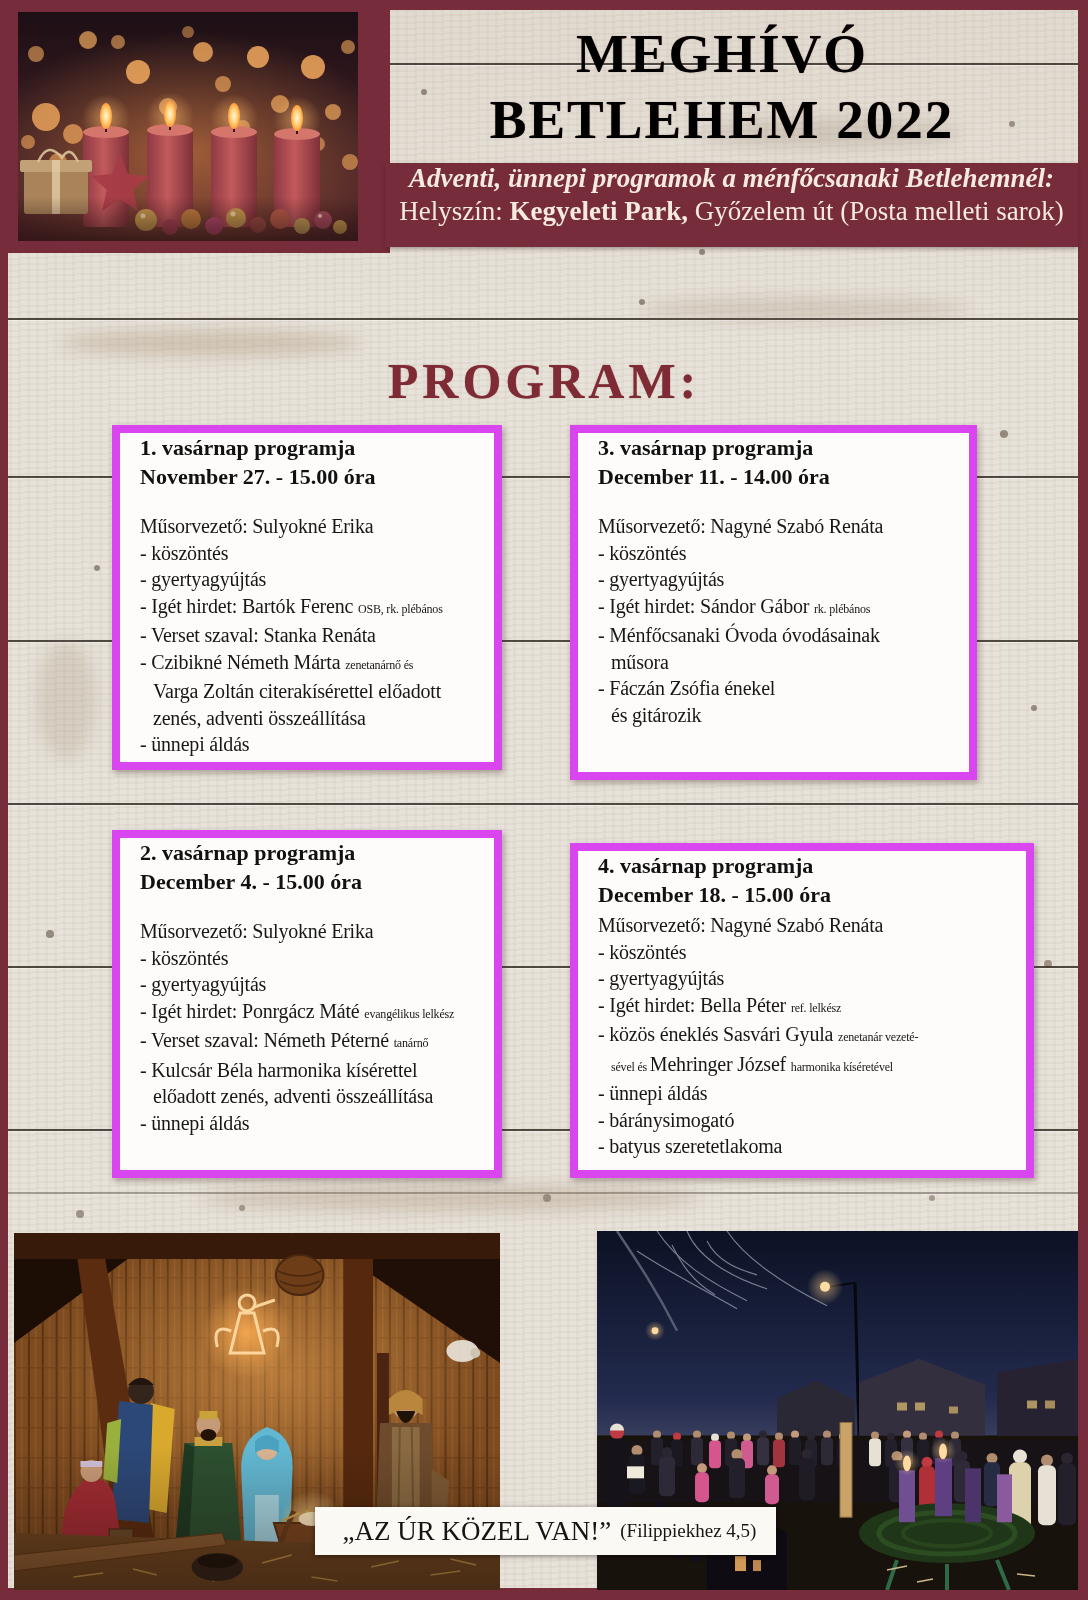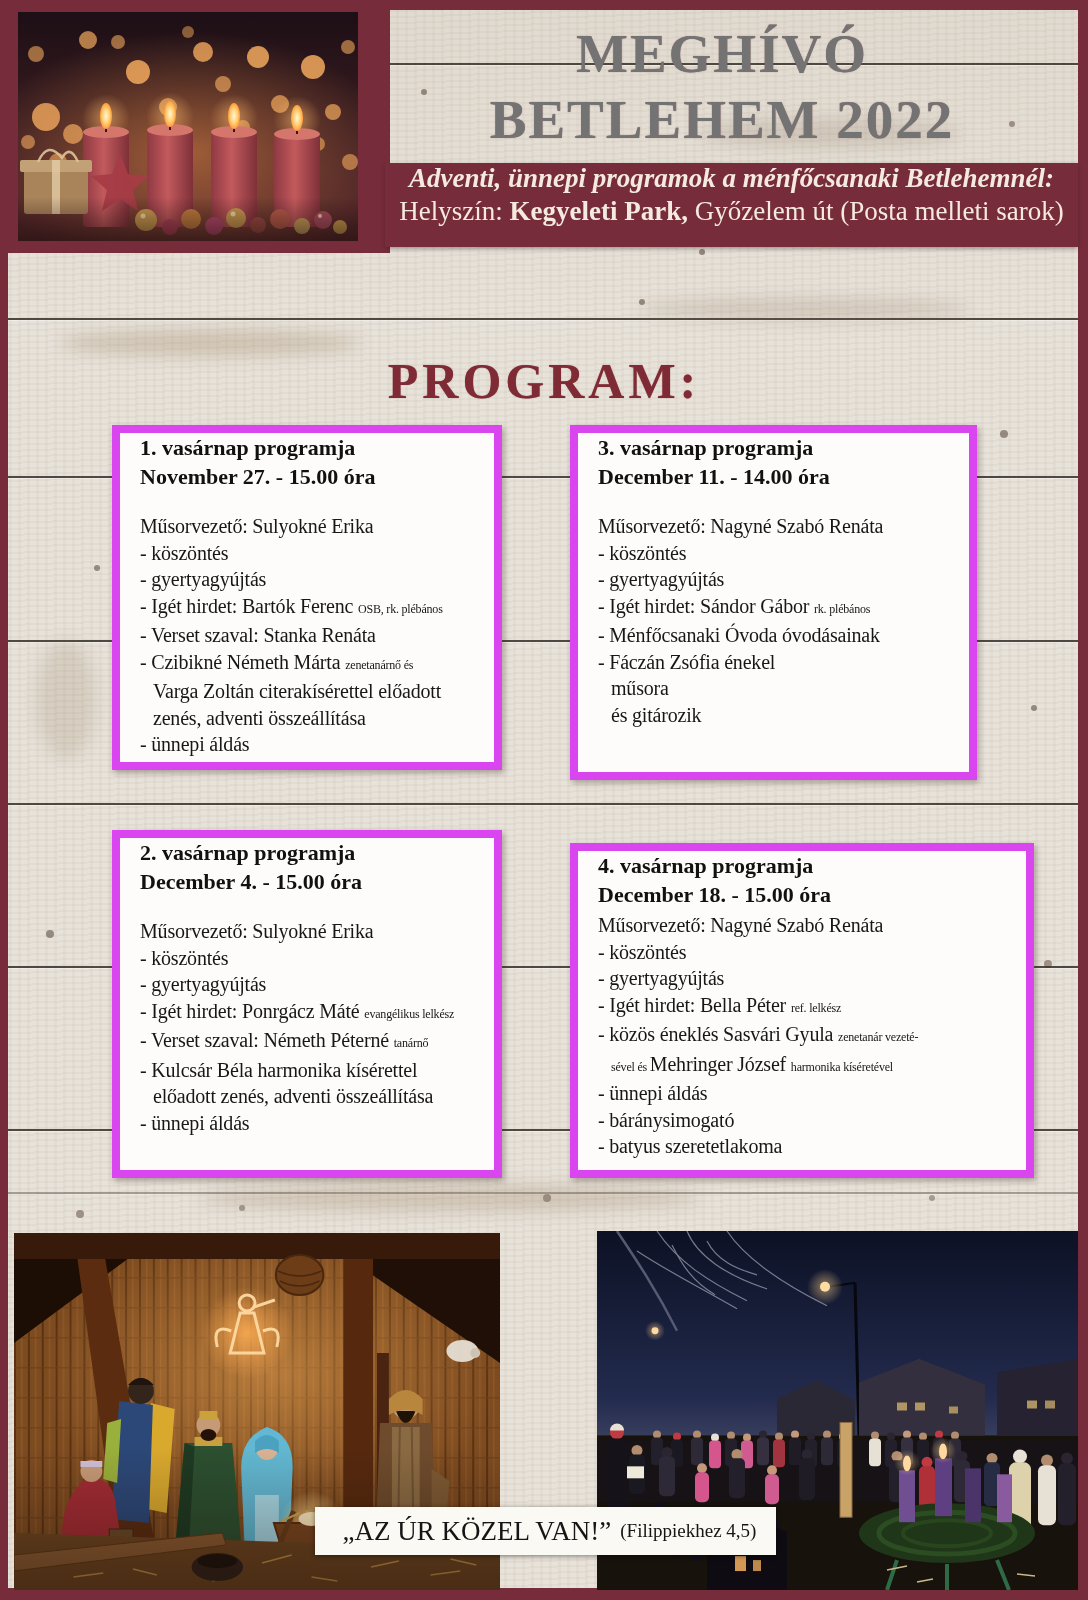--- a/index.html
+++ b/index.html
@@ -34,21 +34,21 @@
   .f-top{left:0;top:0;width:100%;height:10px;}
   .f-left{left:0;top:0;width:8px;height:100%;}
   .f-right{right:0;top:0;width:10px;height:100%;}
   .f-bottom{left:0;bottom:0;width:100%;height:12px;}
   
   .photo-mat{position:absolute;left:0;top:0;width:390px;height:253px;background:#772c3b;}
   .candles-photo{position:absolute;left:18px;top:12px;width:340px;height:229px;display:block;}
   .header-zone{position:absolute;left:390px;top:10px;width:688px;height:153px;
     display:flex;flex-direction:column;align-items:center;justify-content:center;gap:8px;
     padding-right:24px;box-sizing:border-box;}
-  .title{font-weight:bold;font-size:55px;line-height:58px;color:#737373;letter-spacing:2px;
+  .title{font-weight:bold;font-size:55px;line-height:58px;color:#000000;letter-spacing:2px;
     text-shadow:0 0 1px rgba(127,43,53,.6);}
   .banner{position:absolute;left:385px;top:163px;width:693px;height:84px;background:#772c3b;
     color:#f4eadf;display:flex;flex-direction:column;align-items:center;justify-content:flex-start;gap:2px;
     box-shadow:0 2px 4px rgba(40,20,20,.35);}
   .banner-l1{font-style:italic;font-weight:bold;font-size:27px;white-space:nowrap;}
   .banner-l2{font-size:27px;white-space:nowrap;}
   .section-title{position:absolute;left:0;top:352px;width:1088px;text-align:center;
     font-weight:bold;font-size:50px;color:#7f2b35;letter-spacing:4px;
     text-shadow:0 0 1px rgba(127,43,53,.6);}
   
@@ -243,22 +243,22 @@
     <div>
         <div class="box-hline">3. vasárnap programja</div>
         <div class="box-hline">December 11. - 14.00 óra</div>
       </div>
     <div class="box-body">
         <div class="box-line"><span>Műsorvezető: Nagyné Szabó Renáta</span></div>
         <div class="box-line"><span>- köszöntés</span></div>
         <div class="box-line"><span>- gyertyagyújtás</span></div>
         <div class="box-line"><span>- Igét hirdet: Sándor Gábor </span><span class="sm">rk. plébános</span></div>
         <div class="box-line"><span>- Ménfőcsanaki Óvoda óvodásainak</span></div>
+        <div class="box-line indent"><span>műsora</span></div>
         <div class="box-line"><span>- Fáczán Zsófia énekel</span></div>
-        <div class="box-line indent"><span>műsora</span></div>
         <div class="box-line indent"><span>és gitározik</span></div>
       </div>
   </section>
   <section class="pbox b2">
     <div>
         <div class="box-hline">2. vasárnap programja</div>
         <div class="box-hline">December 4. - 15.00 óra</div>
       </div>
     <div class="box-body">
         <div class="box-line"><span>Műsorvezető: Sulyokné Erika</span></div>

